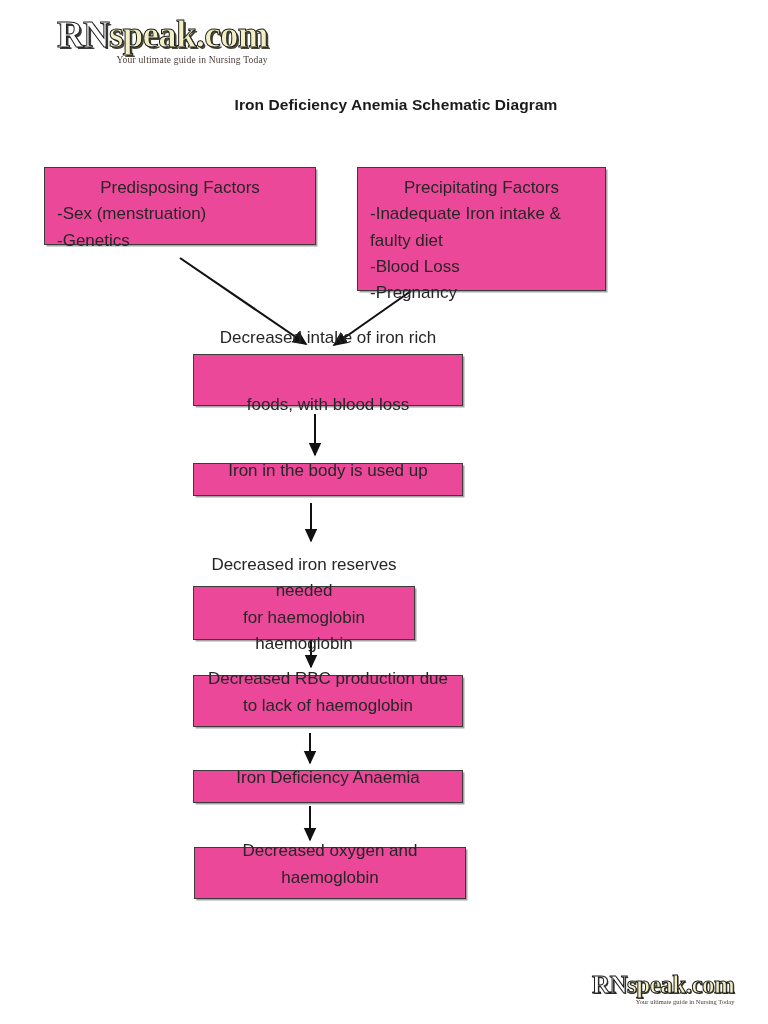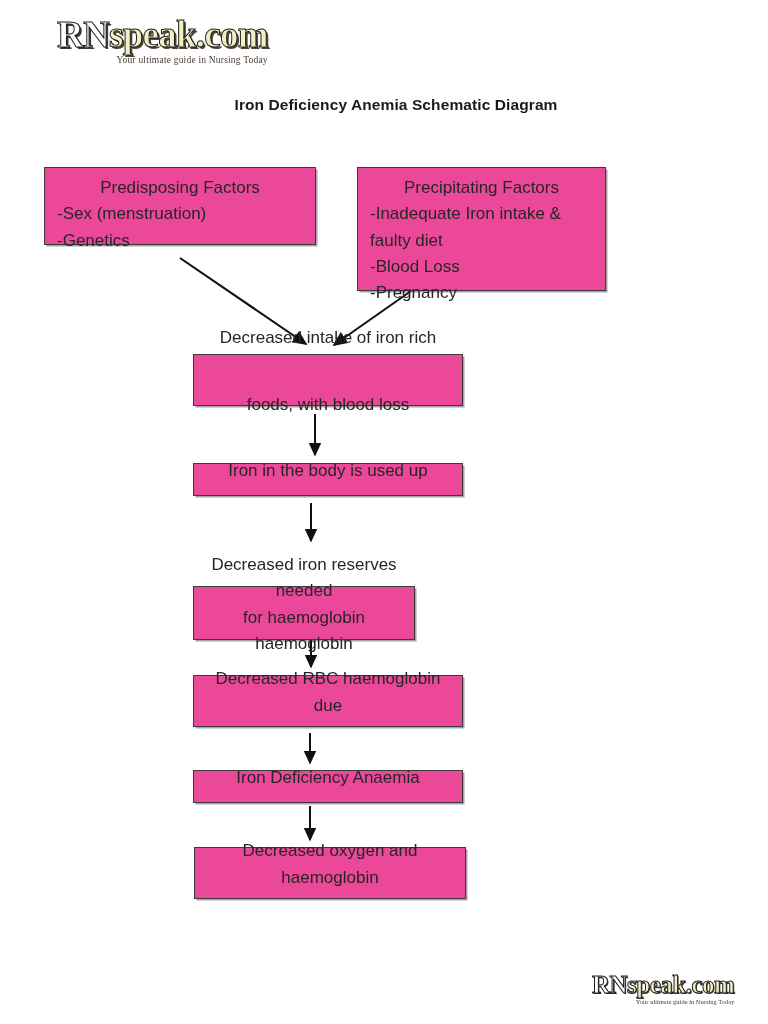--- a/index.html
+++ b/index.html
@@ -176,21 +176,22 @@
 <div class="node centered" id="node-iron-used-up">
   <span class="node-line">Iron in the body is used up</span>
 </div>
 
 <div class="node centered" id="node-decreased-reserves">
   <span class="node-line">Decreased iron reserves needed</span>
   <span class="node-line">for haemoglobin haemoglobin</span>
 </div>
 
 <div class="node centered" id="node-decreased-rbc">
-  <span class="node-line">Decreased RBC haemoglobin due</span>
+  <span class="node-line">Decreased RBC production due</span>
+  <span class="node-line">to lack of haemoglobin</span>
 </div>
 
 <div class="node centered" id="node-ida">
   <span class="node-line">Iron Deficiency Anaemia</span>
 </div>
 
 <div class="node centered" id="node-decreased-oxygen">
   <span class="node-line">Decreased oxygen and</span>
   <span class="node-line">haemoglobin</span>
 </div>

